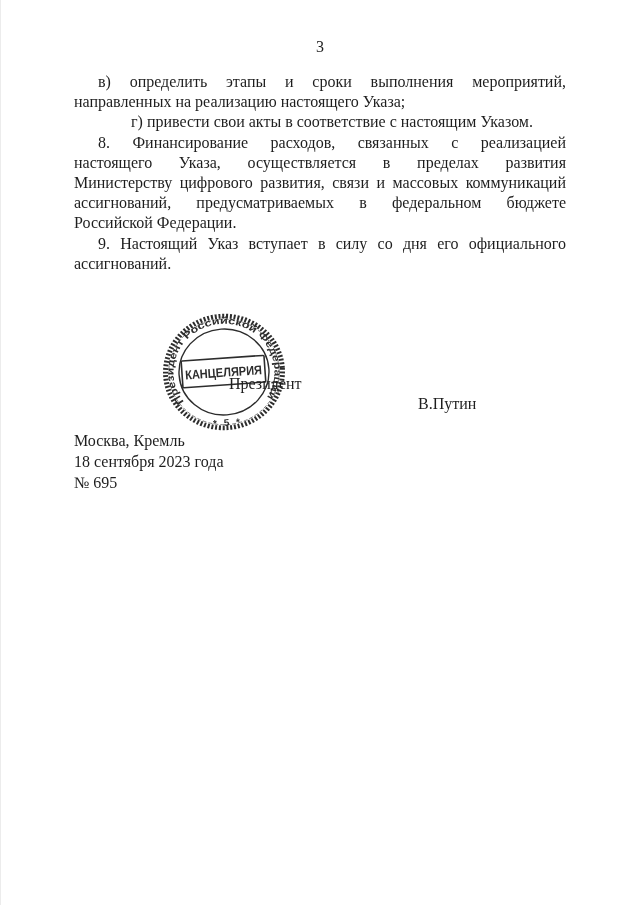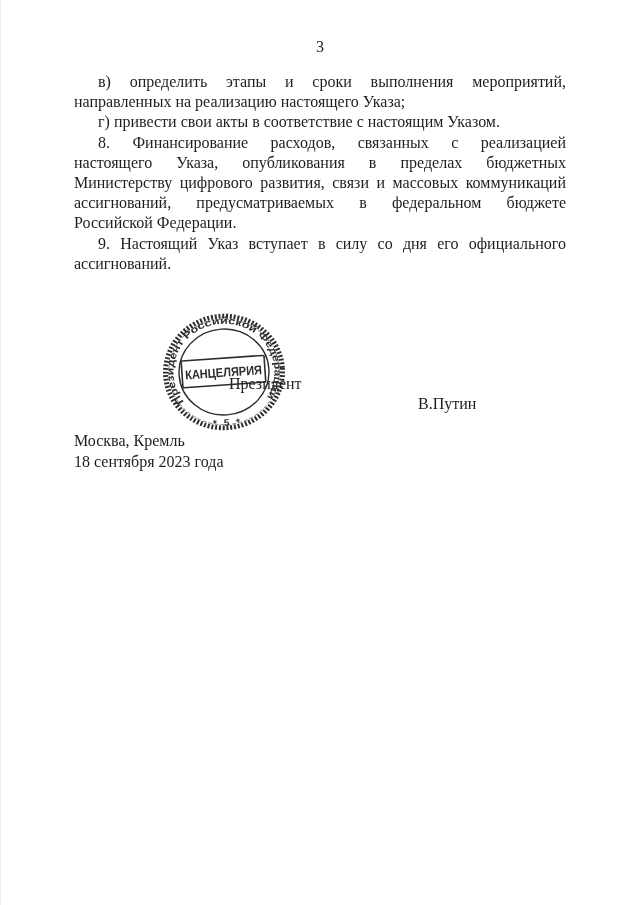--- a/index.html
+++ b/index.html
@@ -24,21 +24,21 @@
   .body-text {
     position: absolute;
     left: 73px;
     top: 72px;
     width: 492px;
     font-size: 16px;
     line-height: 20.2px;
   }
   .line { text-align: left; white-space: normal; }
   .line.just { text-align: justify; text-align-last: justify; }
-  .line.indent { padding-left: 24px; }
+  .line.indent { padding-left: 24px; text-align: center; }
   .stamp-wrap {
     position: absolute;
     left: 157px;
     top: 309px;
     width: 132px;
     height: 126px;
     transform: rotate(-4deg);
   }
   .stamp-wrap svg { width: 132px; height: 126px; display:block; }
   .seal-text { font-family: "Liberation Sans", "DejaVu Sans", sans-serif; font-weight: bold; }
@@ -75,21 +75,21 @@
 
 <div class="page">
 
   <div class="pagenum">3</div>
 
   <div class="body-text">
       <div class="line just indent">в) определить этапы и сроки выполнения мероприятий,</div>
       <div class="line">направленных на реализацию настоящего Указа;</div>
       <div class="line indent">г) привести свои акты в соответствие с настоящим Указом.</div>
       <div class="line just indent">8. Финансирование расходов, связанных с реализацией</div>
-      <div class="line just">настоящего Указа, опубликования в пределах бюджетных</div>
+      <div class="line just">настоящего Указа, осуществляется в пределах развития</div>
       <div class="line just">Министерству цифрового развития, связи и массовых коммуникаций</div>
       <div class="line just">ассигнований, предусматриваемых в федеральном бюджете</div>
       <div class="line">Российской Федерации.</div>
       <div class="line just indent">9. Настоящий Указ вступает в силу со дня его официального</div>
       <div class="line">ассигнований.</div>
     </div>
 
   <div class="stamp-wrap">
     <svg viewBox="0 0 132 132" preserveAspectRatio="none">
       <g>
@@ -106,15 +106,16 @@
       </g>
     </svg>
   </div>
 
   <div class="sig-line1">Президент</div>
   <div class="sig-name">В.Путин</div>
 
   <div class="footer-block">
     <div>Москва, Кремль</div>
     <div>18 сентября 2023 года</div>
+    <div>№ 695</div>
   </div>
 
 </div>
 
 </body></html>

